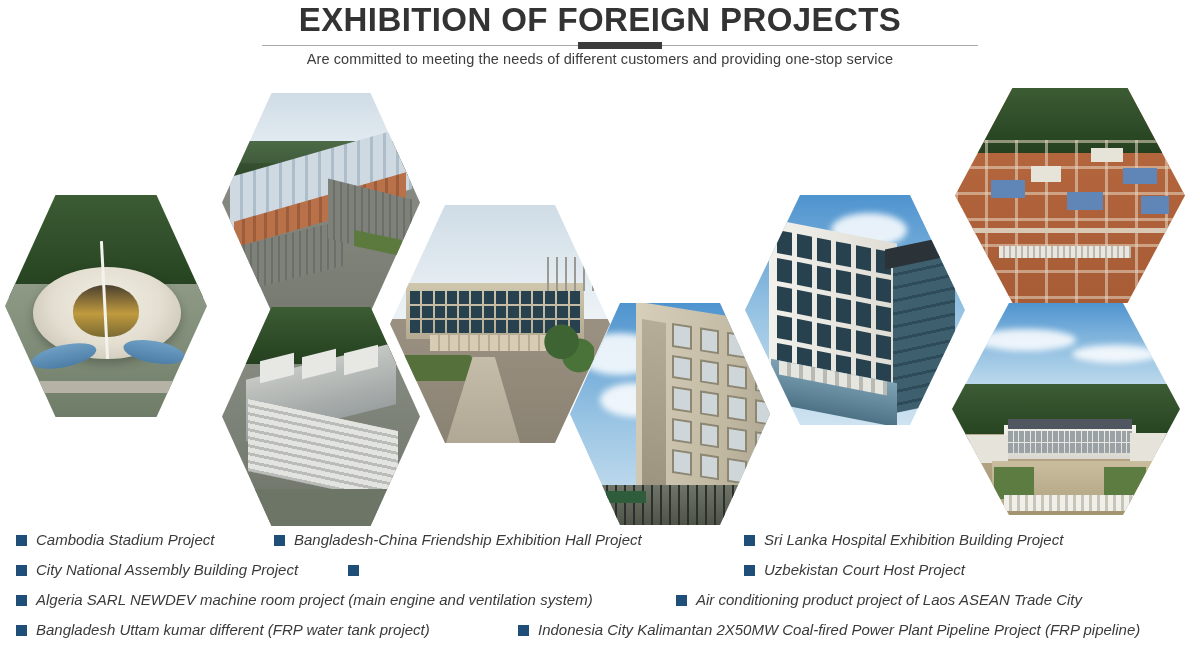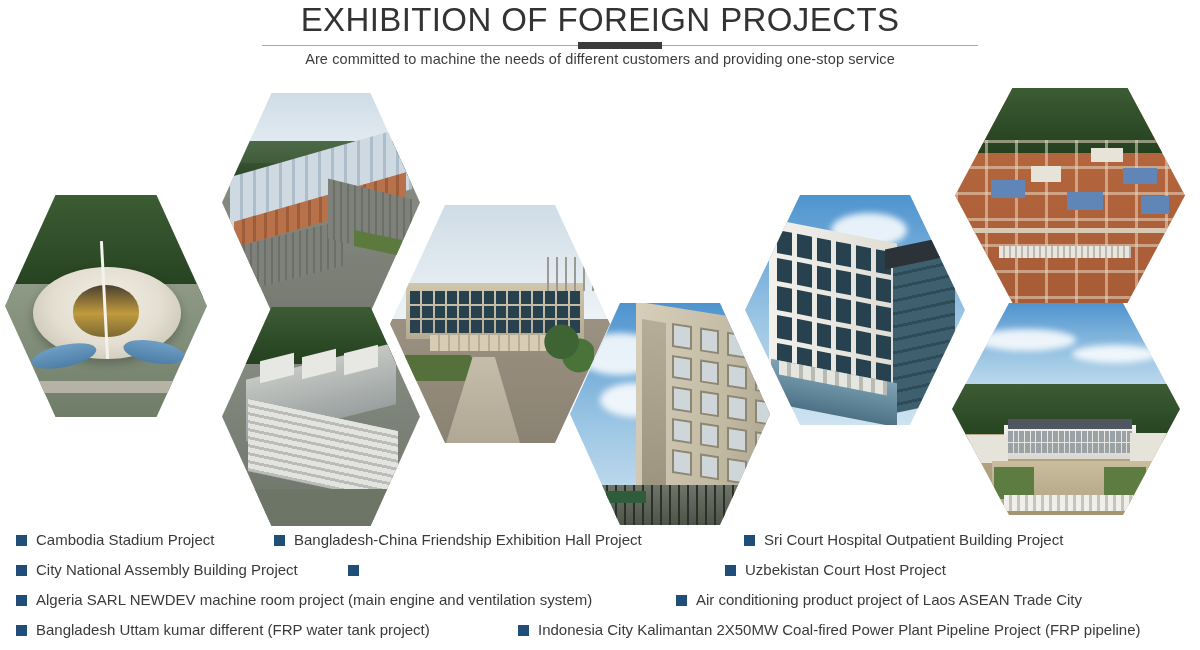--- a/index.html
+++ b/index.html
@@ -28,21 +28,21 @@
     width: 1200px;
     height: 85px;
   }
   .title {
     position: absolute;
     left: 0;
     top: 2px;
     width: 1200px;
     text-align: center;
     font-size: 33px;
-    font-weight: normal;
+    font-weight: bold;
     letter-spacing: 0.4px;
     color: #333333;
     line-height: 36px;
     white-space: nowrap;
   }
   .rule-wrap {
     position: absolute;
     left: 262px;
     top: 42px;
     width: 716px;
@@ -130,20 +130,21 @@
     left: 0;
     top: 520px;
     width: 1200px;
     height: 130px;
   }
   .legend-row {
     position: absolute;
     left: 0;
     width: 990px;
     height: 30px;
+    font-style: italic;
   }
   .legend-item {
     position: absolute;
     top: 0;
     height: 30px;
     display: flex;
     align-items: center;
     white-space: nowrap;
   }
   .bullet {
@@ -163,21 +164,21 @@
 <body>
 
 <div id="page">
 
   <div class="header">
     <div class="title">EXHIBITION OF FOREIGN PROJECTS</div>
     <div class="rule-wrap">
       <div class="rule-line"></div>
       <div class="rule-block"></div>
     </div>
-    <div class="subtitle">Are committed to machine the needs of different customers and providing one-stop service</div>
+    <div class="subtitle">Are committed to meeting the needs of different customers and providing one-stop service</div>
   </div>
 
   <div class="collage">
 
     <div class="hex" style="left:5px; top:110px; width:202px; height:222px;">
       <div class="scene forest" style="top:0; height:46%;"></div>
       <div class="scene" style="top:40%; height:60%; background:linear-gradient(#8e9a85,#6f7d68);"></div>
 
       <div class="blk" style="left:28px; top:72px; width:148px; height:92px; border-radius:50%;
                   background:radial-gradient(ellipse at 50% 40%, #f2efe6 0%, #e3ded0 52%, #cfc9ba 78%, #b3ac9c 100%);
@@ -467,33 +468,33 @@
       <div class="legend-item" style="left:16px;">
         <span class="bullet"></span>
         <span class="legend-label">Cambodia Stadium Project</span>
       </div>
       <div class="legend-item" style="left:274px;">
         <span class="bullet"></span>
         <span class="legend-label">Bangladesh-China Friendship Exhibition Hall Project</span>
       </div>
       <div class="legend-item" style="left:744px;">
         <span class="bullet"></span>
-        <span class="legend-label">Sri Court Hospital Outpatient Building Project</span>
+        <span class="legend-label">Sri Lanka Hospital Exhibition Building Project</span>
       </div>
     </div>
 
     <div class="legend-row" style="top:35px;">
       <div class="legend-item" style="left:16px;">
         <span class="bullet"></span>
         <span class="legend-label">City National Assembly Building Project</span>
       </div>
       <div class="legend-item" style="left:348px;">
         <span class="bullet"></span>
       </div>
-      <div class="legend-item" style="left:725px;">
+      <div class="legend-item" style="left:744px;">
         <span class="bullet"></span>
         <span class="legend-label">Uzbekistan Court Host Project</span>
       </div>
     </div>
 
     <div class="legend-row" style="top:65px;">
       <div class="legend-item" style="left:16px;">
         <span class="bullet"></span>
         <span class="legend-label">Algeria SARL NEWDEV machine room project (main engine and ventilation system)</span>
       </div>

